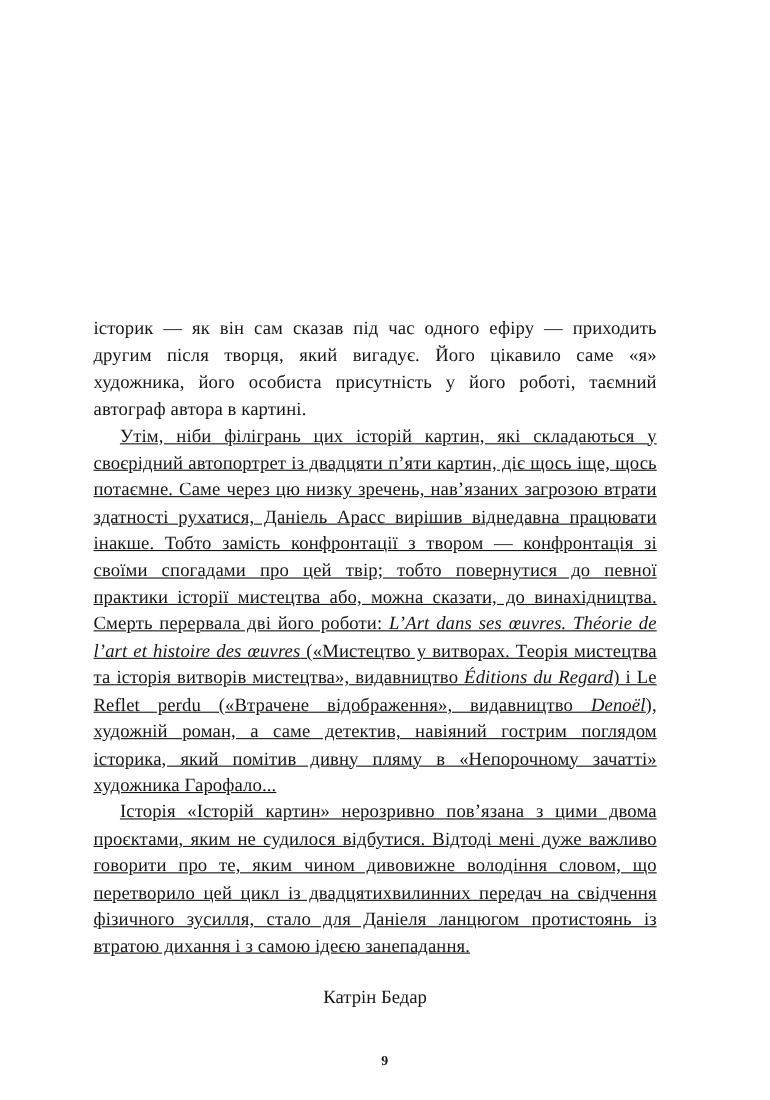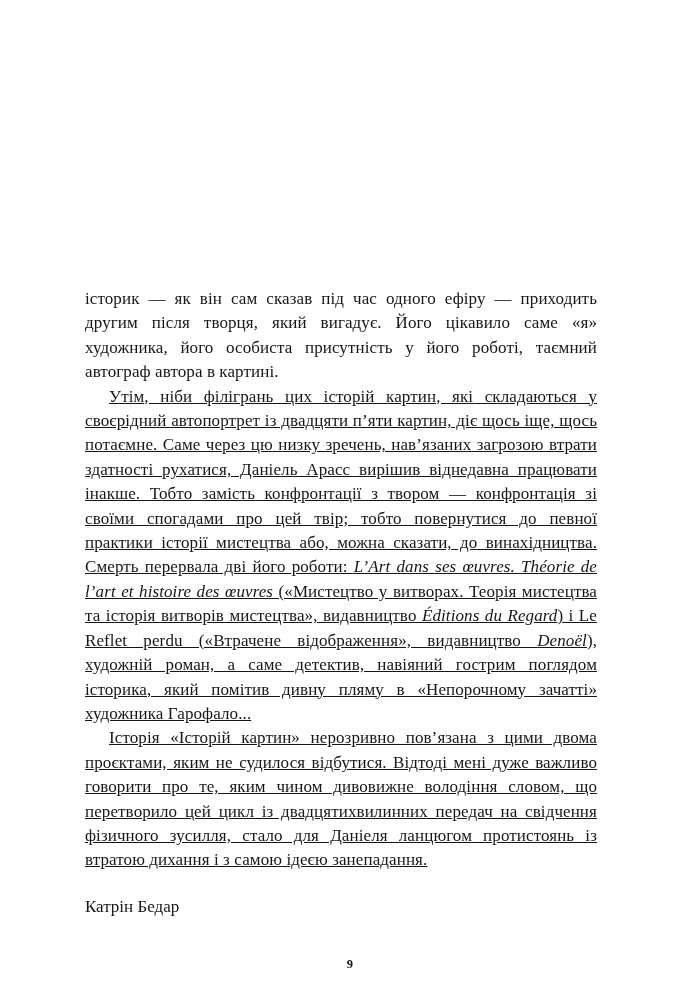--- a/index.html
+++ b/index.html
@@ -35,21 +35,21 @@
     text-decoration: underline;
   }
   .text-block em {
     font-style: italic;
   }
   .signature {
     position: absolute;
     left: 85px;
     top: 895px;
     width: 512px;
-    text-align: left;
+    text-align: center;
     font-size: 17px;
     line-height: 24px;
   }
   .page-number {
     position: absolute;
     left: 0;
     top: 957px;
     width: 700px;
     text-align: center;
     font-size: 12.5px;

